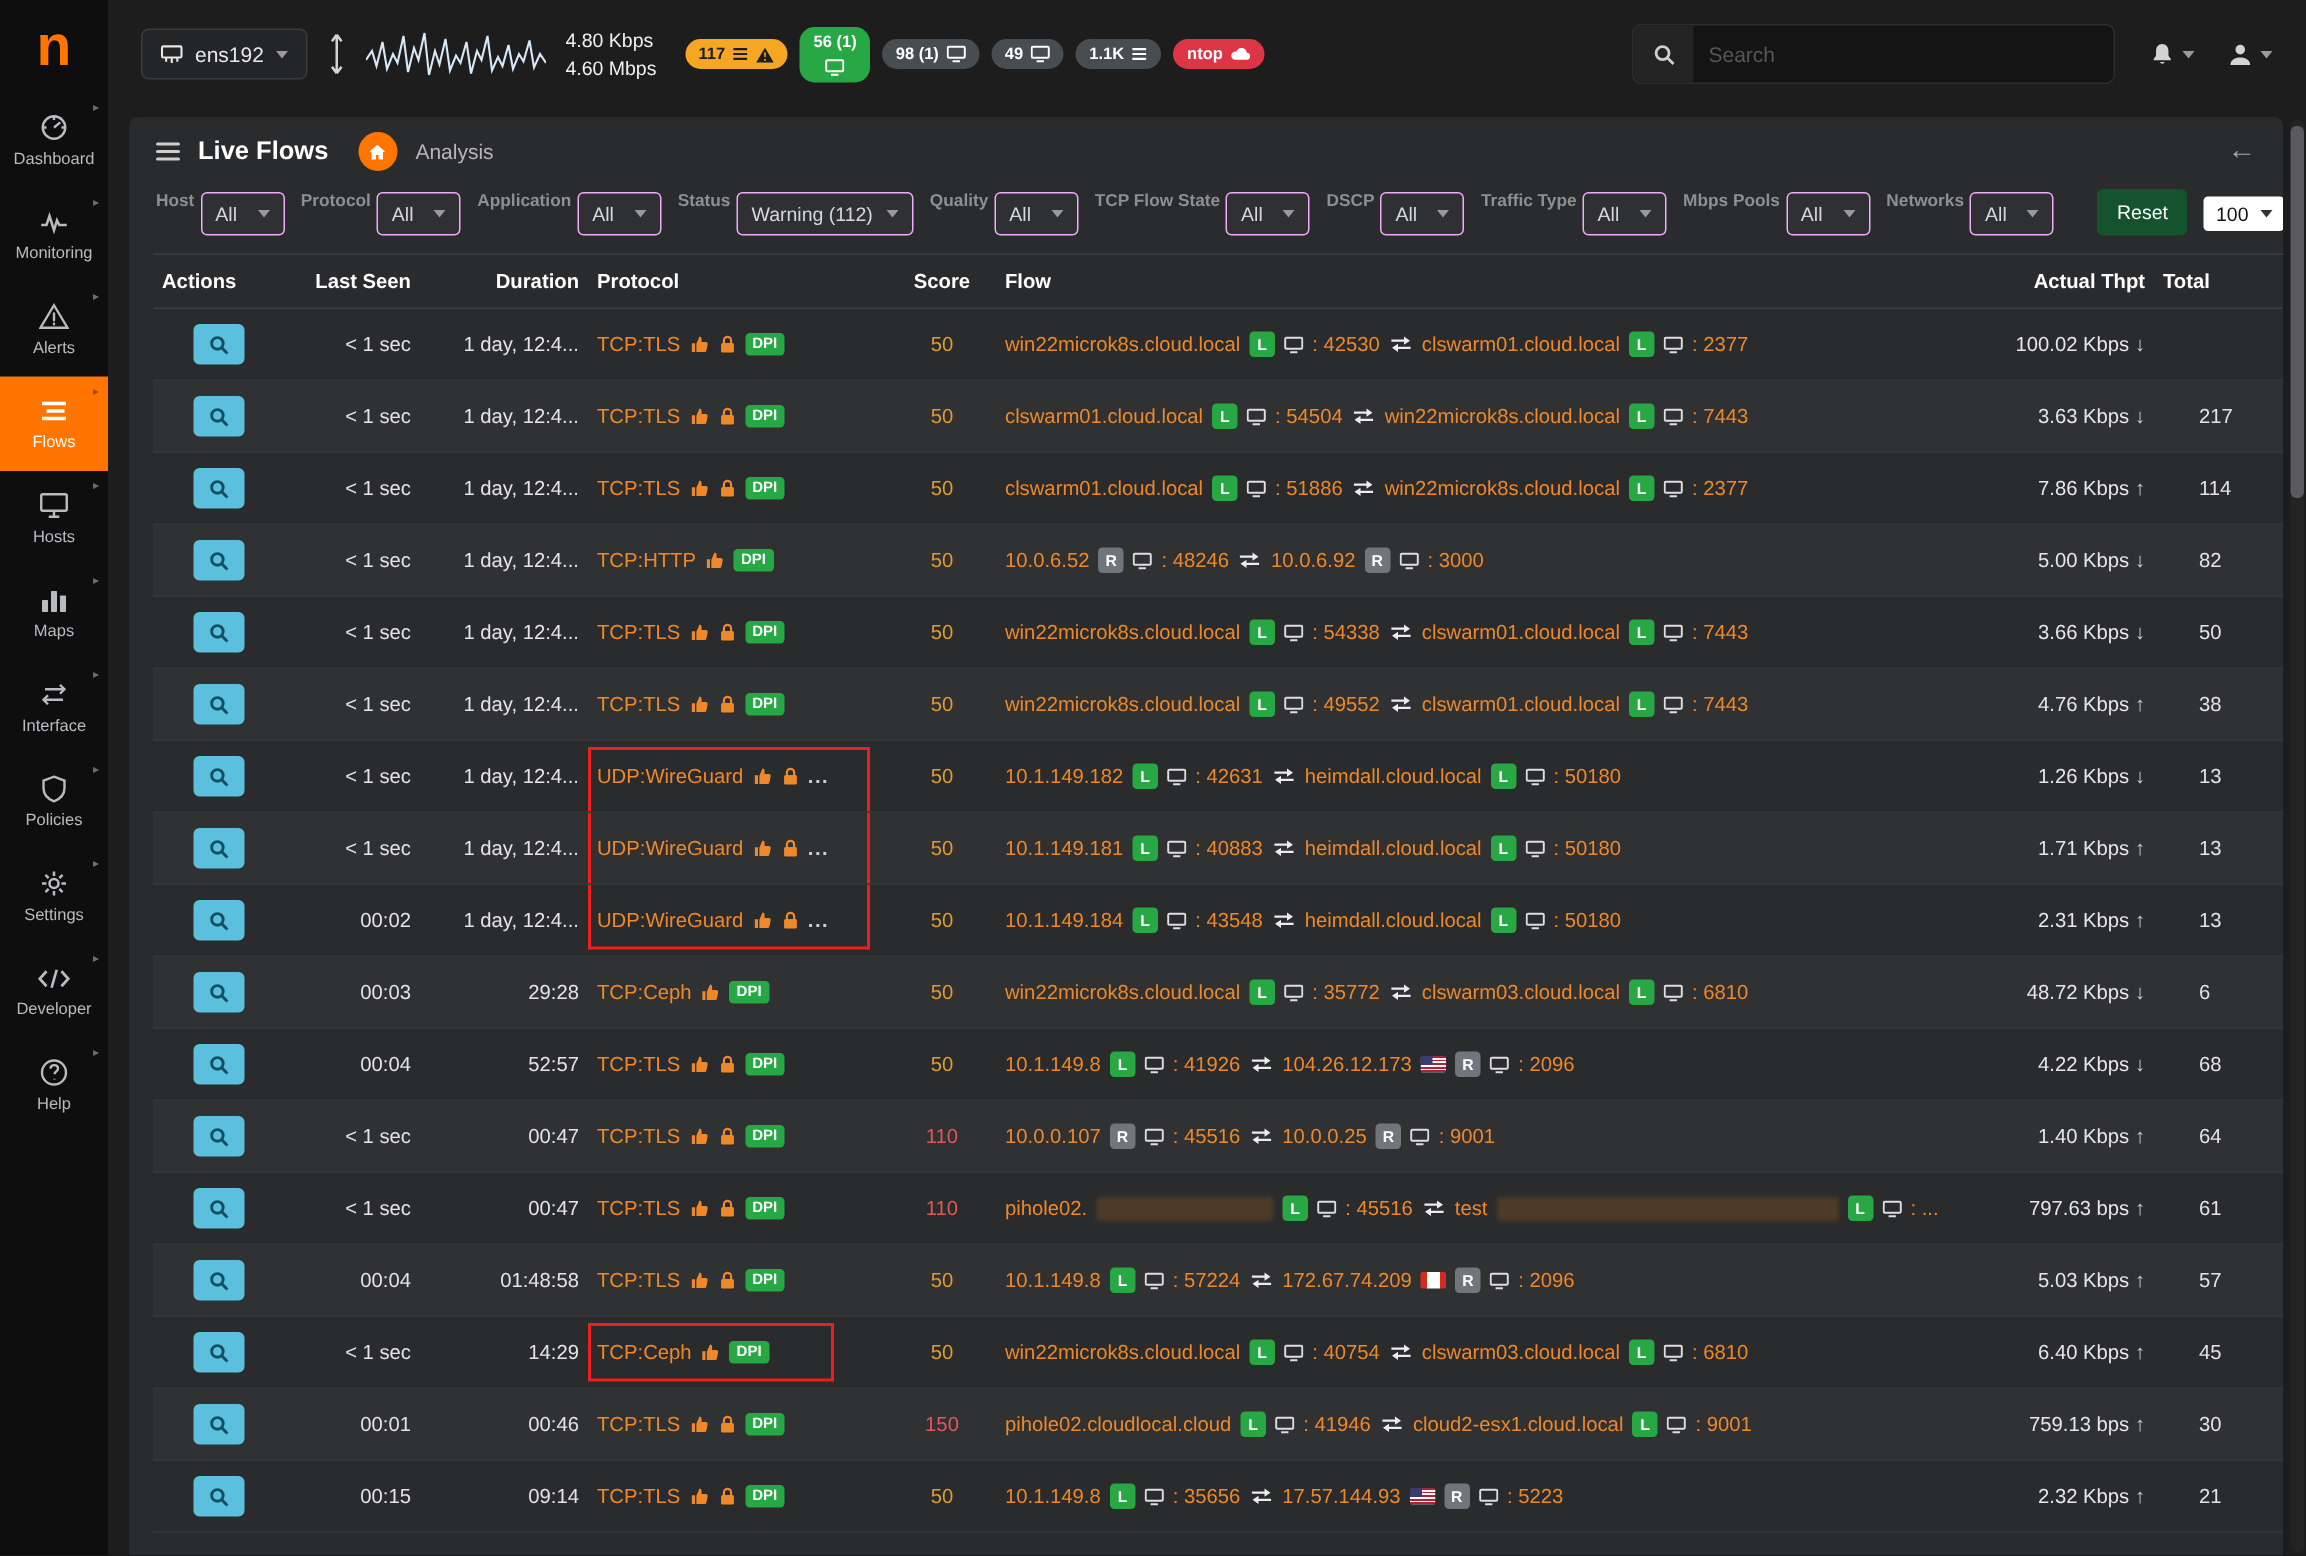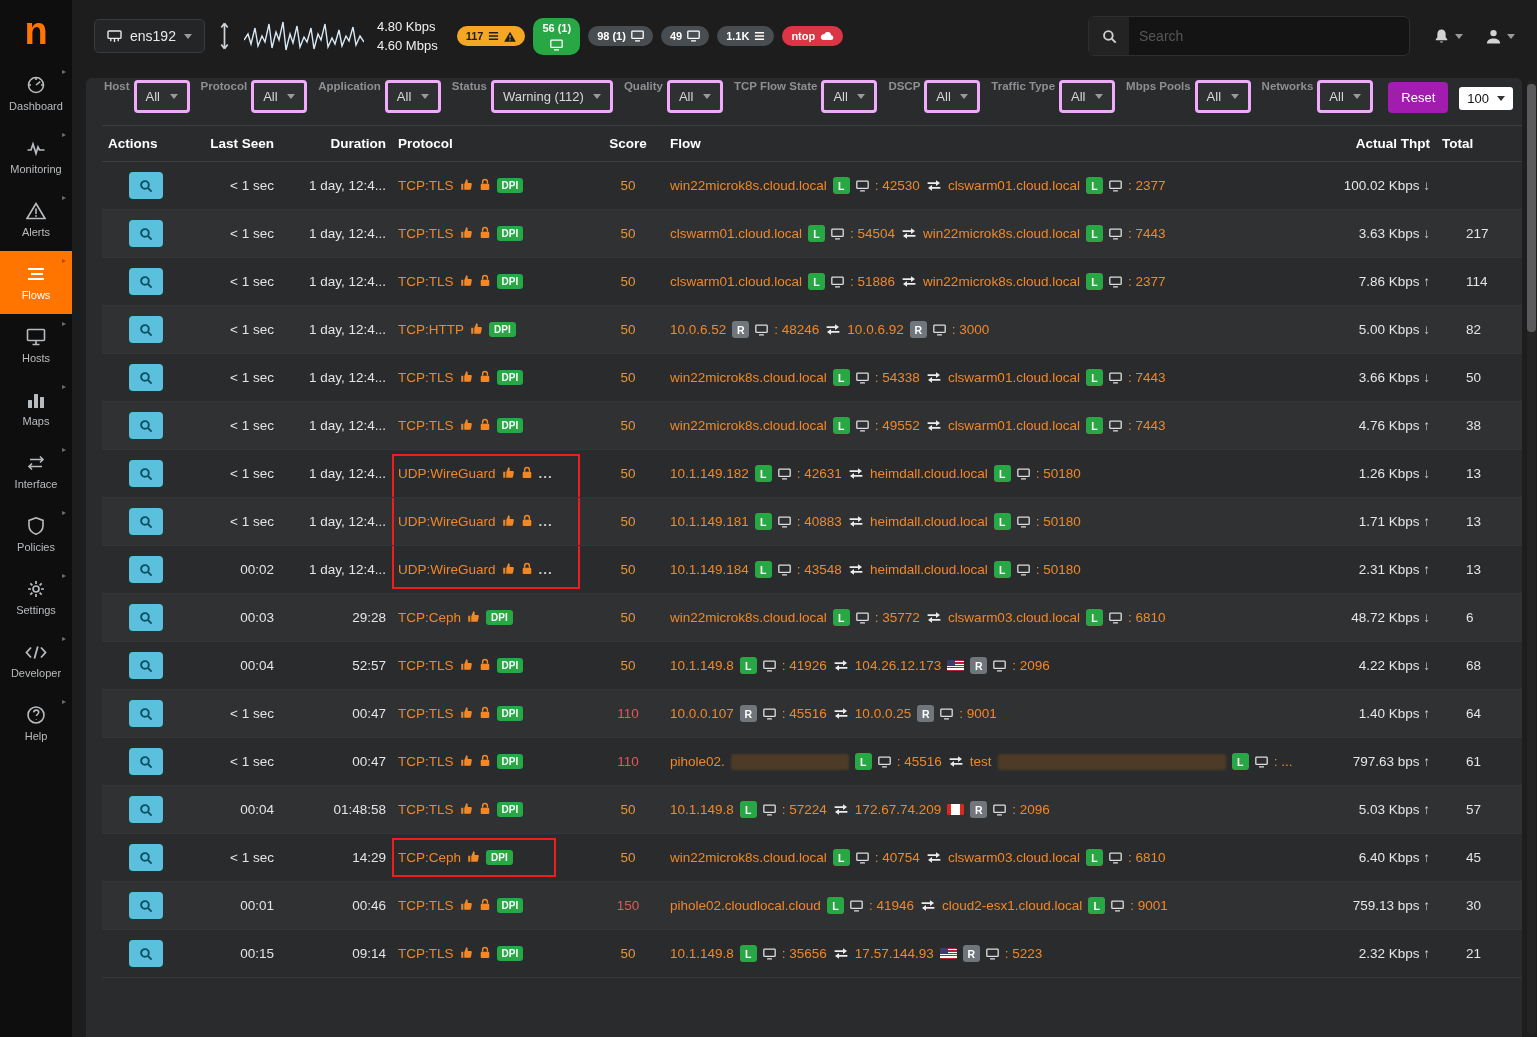--- a/index.html
+++ b/index.html
@@ -43,35 +43,35 @@
   .burger i{display:block;width:16px;height:2px;background:#cfcfcf;border-radius:1px;}
   .page-title{color:#fff;font-size:17px;font-weight:600;margin-right:8px;}
   .home-badge{width:26px;height:26px;border-radius:50%;background:#ff7500;display:flex;align-items:center;justify-content:center;cursor:pointer;}
   .crumb{color:#b6b6b6;font-size:14px;}
   .collapse-arrow{margin-left:auto;color:#a9a9a9;font-size:19px;cursor:pointer;}
 
   
   .filterbar{display:flex;align-items:flex-end;gap:11px;padding:2px 18px 12px;}
   .fgroup{display:flex;gap:4px;}
   .flabel{color:#8d9093;font-size:11.5px;font-weight:700;white-space:nowrap;}
-  .fselect{display:flex;align-items:center;justify-content:space-between;gap:9px;min-width:56px;background:#2f3032;border:3px solid #f0abfc;border-radius:4px;padding:6px 9px;color:#d8d8d8;font-size:13px;cursor:pointer;white-space:nowrap;}
-  .reset-btn{background:#a21caf;border:none;color:#fff;font-size:13px;border-radius:4px;padding:8px 13px;cursor:pointer;margin-left:4px;font-family:inherit;}
+  .fselect{display:flex;align-items:center;justify-content:space-between;gap:9px;min-width:56px;background:#2f3032;border:1px solid #f0abfc;border-radius:4px;padding:6px 9px;color:#d8d8d8;font-size:13px;cursor:pointer;white-space:nowrap;}
+  .reset-btn{background:#14532d;border:none;color:#fff;font-size:13px;border-radius:4px;padding:8px 13px;cursor:pointer;margin-left:18px;font-family:inherit;}
   .right-controls{margin-left:auto;display:flex;align-items:center;gap:16px;padding-bottom:3px;color:#f08a2e;}
   .pagesize{display:flex;align-items:center;gap:8px;background:#fff;color:#111;border-radius:3px;padding:4px 8px;font-size:13px;cursor:pointer;}
   .pagesize .chev{border-top-color:#333;}
   .oicon{display:flex;align-items:center;cursor:pointer;}
 
   
   table{border-collapse:collapse;table-layout:fixed;width:1430px;margin-left:16px;}
   thead th{color:#fff;font-size:13.5px;font-weight:700;text-align:left;padding:10px 6px;border-top:1px solid #3d3e40;border-bottom:1px solid #3d3e40;white-space:nowrap;}
   th.r,td.r{text-align:right;} th.c,td.c{text-align:center;}
   tbody td{padding:0 6px;height:48px;border-bottom:1px solid #353637;font-size:13.5px;color:#e4e4e4;white-space:nowrap;overflow:hidden;}
   tbody tr:nth-child(even){background:#303133;}
   .action-btn{width:34px;height:27px;background:#5bc0de;border:none;border-radius:4px;display:flex;align-items:center;justify-content:center;color:#0d5062;cursor:pointer;margin:0 auto;}
-  .proto{display:flex;align-items:flex-start;gap:6px;color:#ef8829;}
+  .proto{display:flex;align-items:center;gap:6px;color:#ef8829;}
   .proto .icn{display:inline-flex;color:#ef8829;}
   .dpi{background:#28a745;color:#fff;font-size:10px;font-weight:700;border-radius:3px;padding:2px 5px;}
   .ellip{color:#cfcfcf;letter-spacing:1px;font-weight:700;}
   .score-warn{color:#e09a32;cursor:pointer;}
   .score-danger{color:#e25858;cursor:pointer;}
   .flowcell{display:flex;align-items:center;gap:6px;}
   .hostlink{color:#ef8829;cursor:pointer;}
   .scope{width:17px;height:17px;border-radius:3px;display:inline-flex;align-items:center;justify-content:center;color:#fff;font-size:10.5px;font-weight:700;flex:none;}
   .scope.L{background:#28a745;} .scope.R{background:#70767c;}
   .icn{display:inline-flex;align-items:center;}
@@ -324,20 +324,35 @@
               <circle cx="8" cy="4.8" r="3"></circle>
               <path d="M1.8 14.5c0-3.1 2.8-4.7 6.2-4.7s6.2 1.6 6.2 4.7z"></path>
             </svg>
           </span>
           <span class="chev"></span>
         </span>
     </div>
   </header>
 
   <main class="card">
+    <div class="card-head">
+      <span class="burger">
+          <i></i>
+          <i></i>
+          <i></i>
+        </span>
+      <span class="page-title">Live Flows</span>
+      <span class="home-badge" id="ic-home">
+          <svg width="13" height="13" viewBox="0 0 16 16" fill="#fff">
+            <path d="M8 1.8L1.5 7.6h1.8V14h3.6v-3.8h2.2V14h3.6V7.6h1.8z"></path>
+          </svg>
+        </span>
+      <span class="crumb">Analysis</span>
+      <span class="collapse-arrow">←</span>
+    </div>
 
     <div class="filterbar">
       <div style="display:flex;align-items:flex-end;gap:11px" id="fgroups">
           <div class="fgroup">
             <div class="flabel">Host</div>
             <div class="fselect">
               <span>All</span>
               <span class="chev"></span>
             </div>
           </div>

